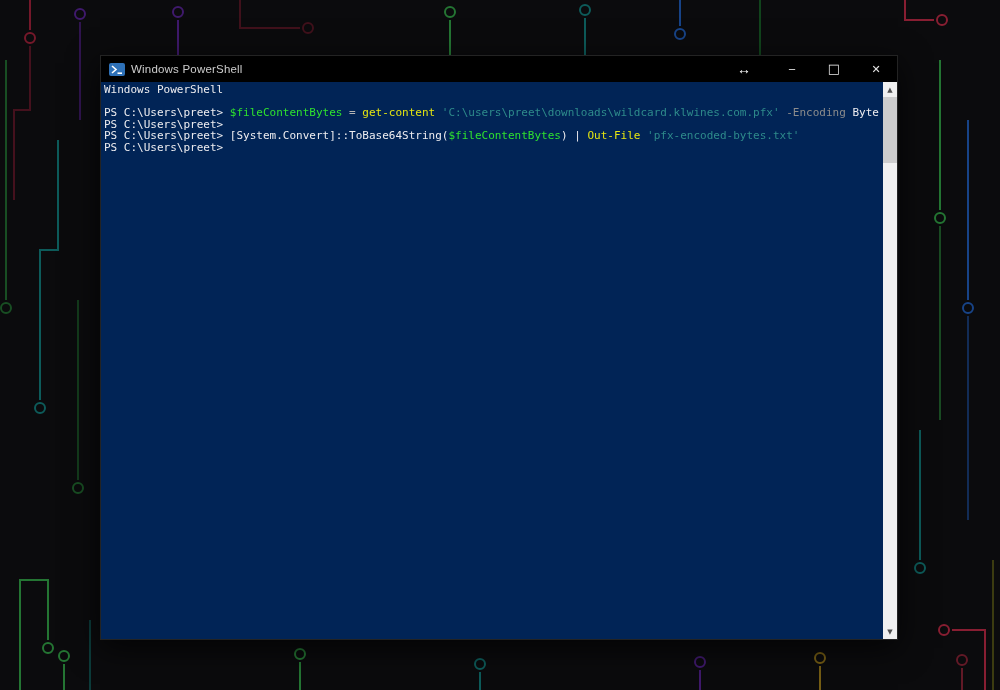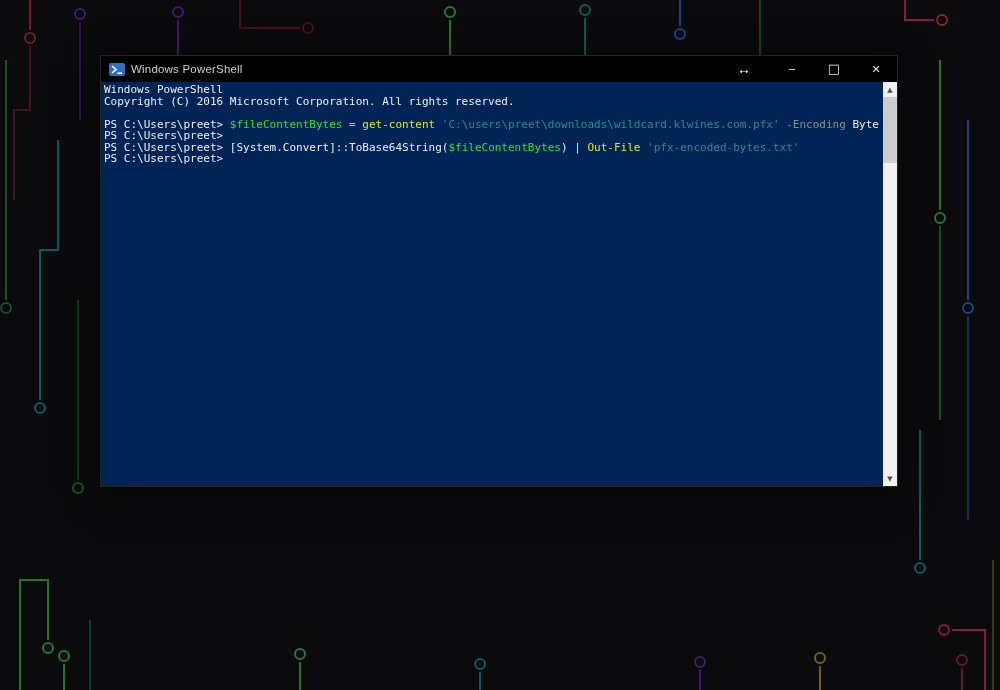--- a/index.html
+++ b/index.html
@@ -13,21 +13,21 @@
     --ps-blue:#2e71b8;
   }
   html,body{margin:0;padding:0;}
   body{
     width:1000px;height:690px;overflow:hidden;position:relative;
     background:var(--page-bg);
     font-family:"Liberation Sans", sans-serif;
   }
   .bg-svg{position:absolute;left:0;top:0;z-index:0;}
   .window{
-    position:absolute;left:100px;top:55px;width:798px;height:432px;
+    position:absolute;left:100px;top:55px;width:798px;height:585px;
     z-index:1;box-sizing:border-box;border:1px solid #232323;
     display:flex;flex-direction:column;
     box-shadow:0 8px 30px rgba(0,0,0,0.7);
     background:var(--console-bg);
     justify-content:flex-end;
   }
   .titlebar{
     height:26px;flex:0 0 26px;background:var(--titlebar-bg);
     display:flex;align-items:center;justify-content:space-between;
     user-select:none;
@@ -147,21 +147,20 @@
           <span>□</span>
         </button>
       <button class="ctl close">
           <span>✕</span>
         </button>
     </div>
   </div>
   <div class="window-body">
     <div class="console" id="term">
         <div class="tline"><span style="color: rgb(238, 237, 240);">Windows PowerShell</span></div>
-        <div class="tline"><span style="color: rgb(238, 237, 240);">Copyright (C) 2016 Microsoft Corporation. All rights reserved.</span></div>
         <div class="tline">&nbsp;</div>
         <div class="tline"><span style="color: rgb(238, 237, 240);">PS C:\Users\preet&gt; </span><span style="color: rgb(46, 226, 46);">$fileContentBytes</span><span style="color: rgb(181, 181, 181);"> = </span><span style="color: rgb(229, 229, 16);">get-content</span><span style="color: rgb(238, 237, 240);"> </span><span style="color: rgb(46, 139, 139);">'C:\users\preet\downloads\wildcard.klwines.com.pfx'</span><span style="color: rgb(238, 237, 240);"> </span><span style="color: rgb(140, 140, 140);">-Encoding</span><span style="color: rgb(238, 237, 240);"> Byte</span></div>
         <div class="tline"><span style="color: rgb(238, 237, 240);">PS C:\Users\preet&gt;</span></div>
         <div class="tline"><span style="color: rgb(238, 237, 240);">PS C:\Users\preet&gt; </span><span style="color: rgb(238, 237, 240);">[System.Convert]::ToBase64String(</span><span style="color: rgb(46, 226, 46);">$fileContentBytes</span><span style="color: rgb(238, 237, 240);">) | </span><span style="color: rgb(229, 229, 16);">Out-File</span><span style="color: rgb(238, 237, 240);"> </span><span style="color: rgb(46, 139, 139);">'pfx-encoded-bytes.txt'</span></div>
         <div class="tline"><span style="color: rgb(238, 237, 240);">PS C:\Users\preet&gt;</span></div>
       </div>
     <div class="scrollbar">
       <div class="sb-btn sb-up">▲</div>
       <div class="sb-thumb"></div>
       <div class="sb-btn sb-down">▼</div>

